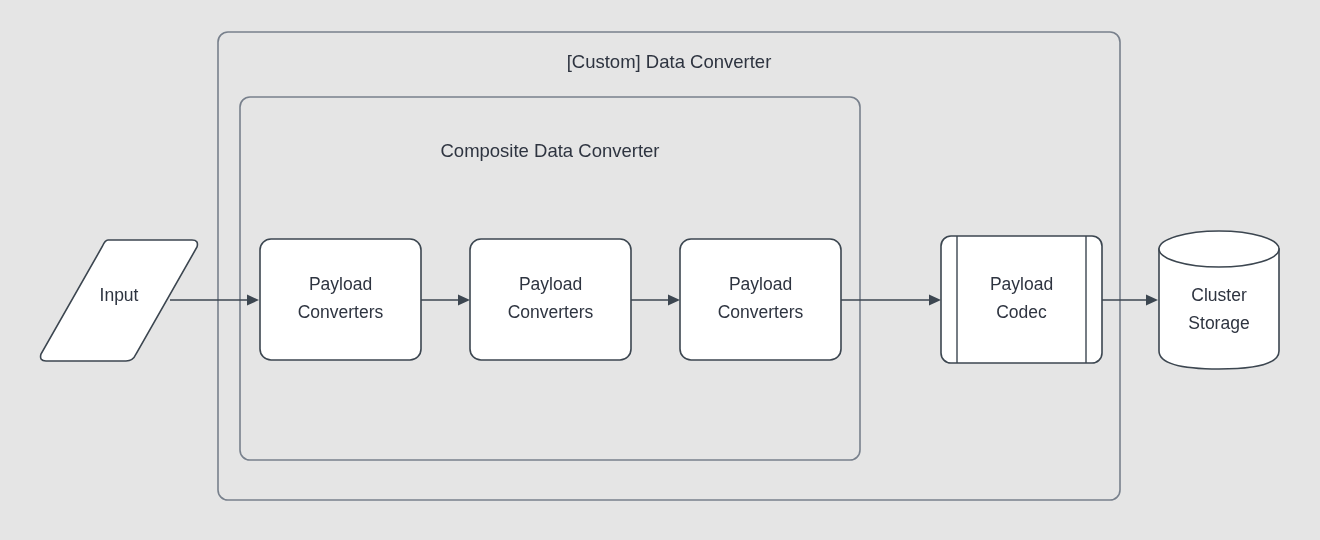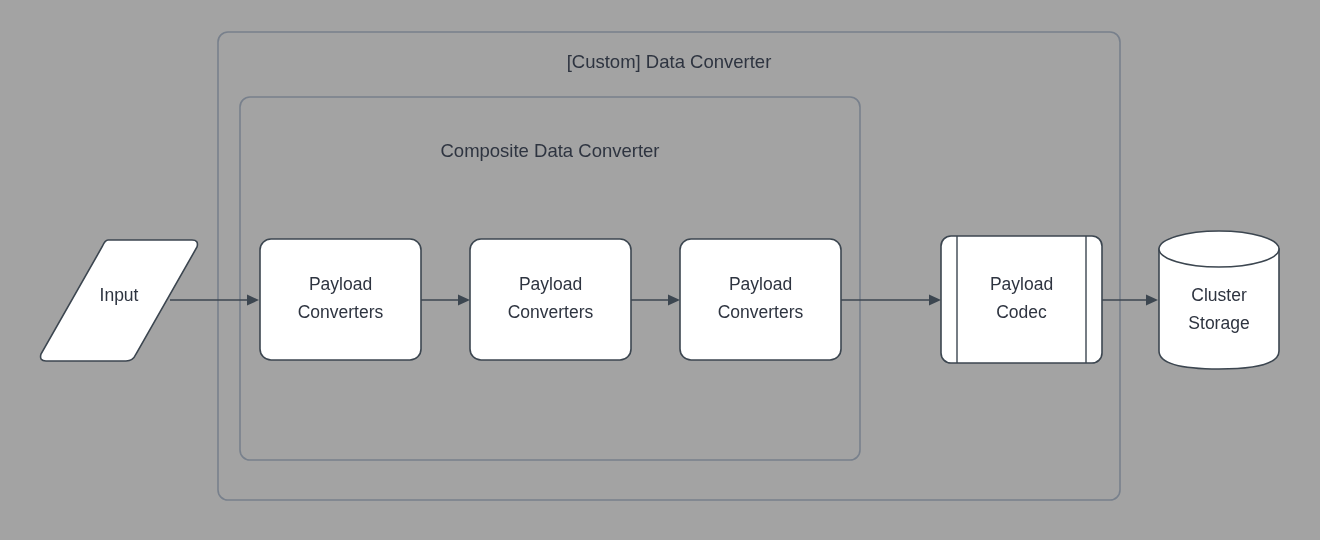--- a/index.html
+++ b/index.html
@@ -4,21 +4,21 @@
 <style>
   html, body {
     margin: 0;
     padding: 0;
     background: #ffffff;
   }
   #canvas {
     position: relative;
     width: 1320px;
     height: 540px;
-    background: #a3a3a3;
+    background: #e5e5e5;
     font-family: "Liberation Sans", sans-serif;
   }
   svg#diagram {
     display: block;
     width: 1320px;
     height: 540px;
   }
   .shape-stroke {
     fill: #ffffff;
     stroke: #3c4650;

